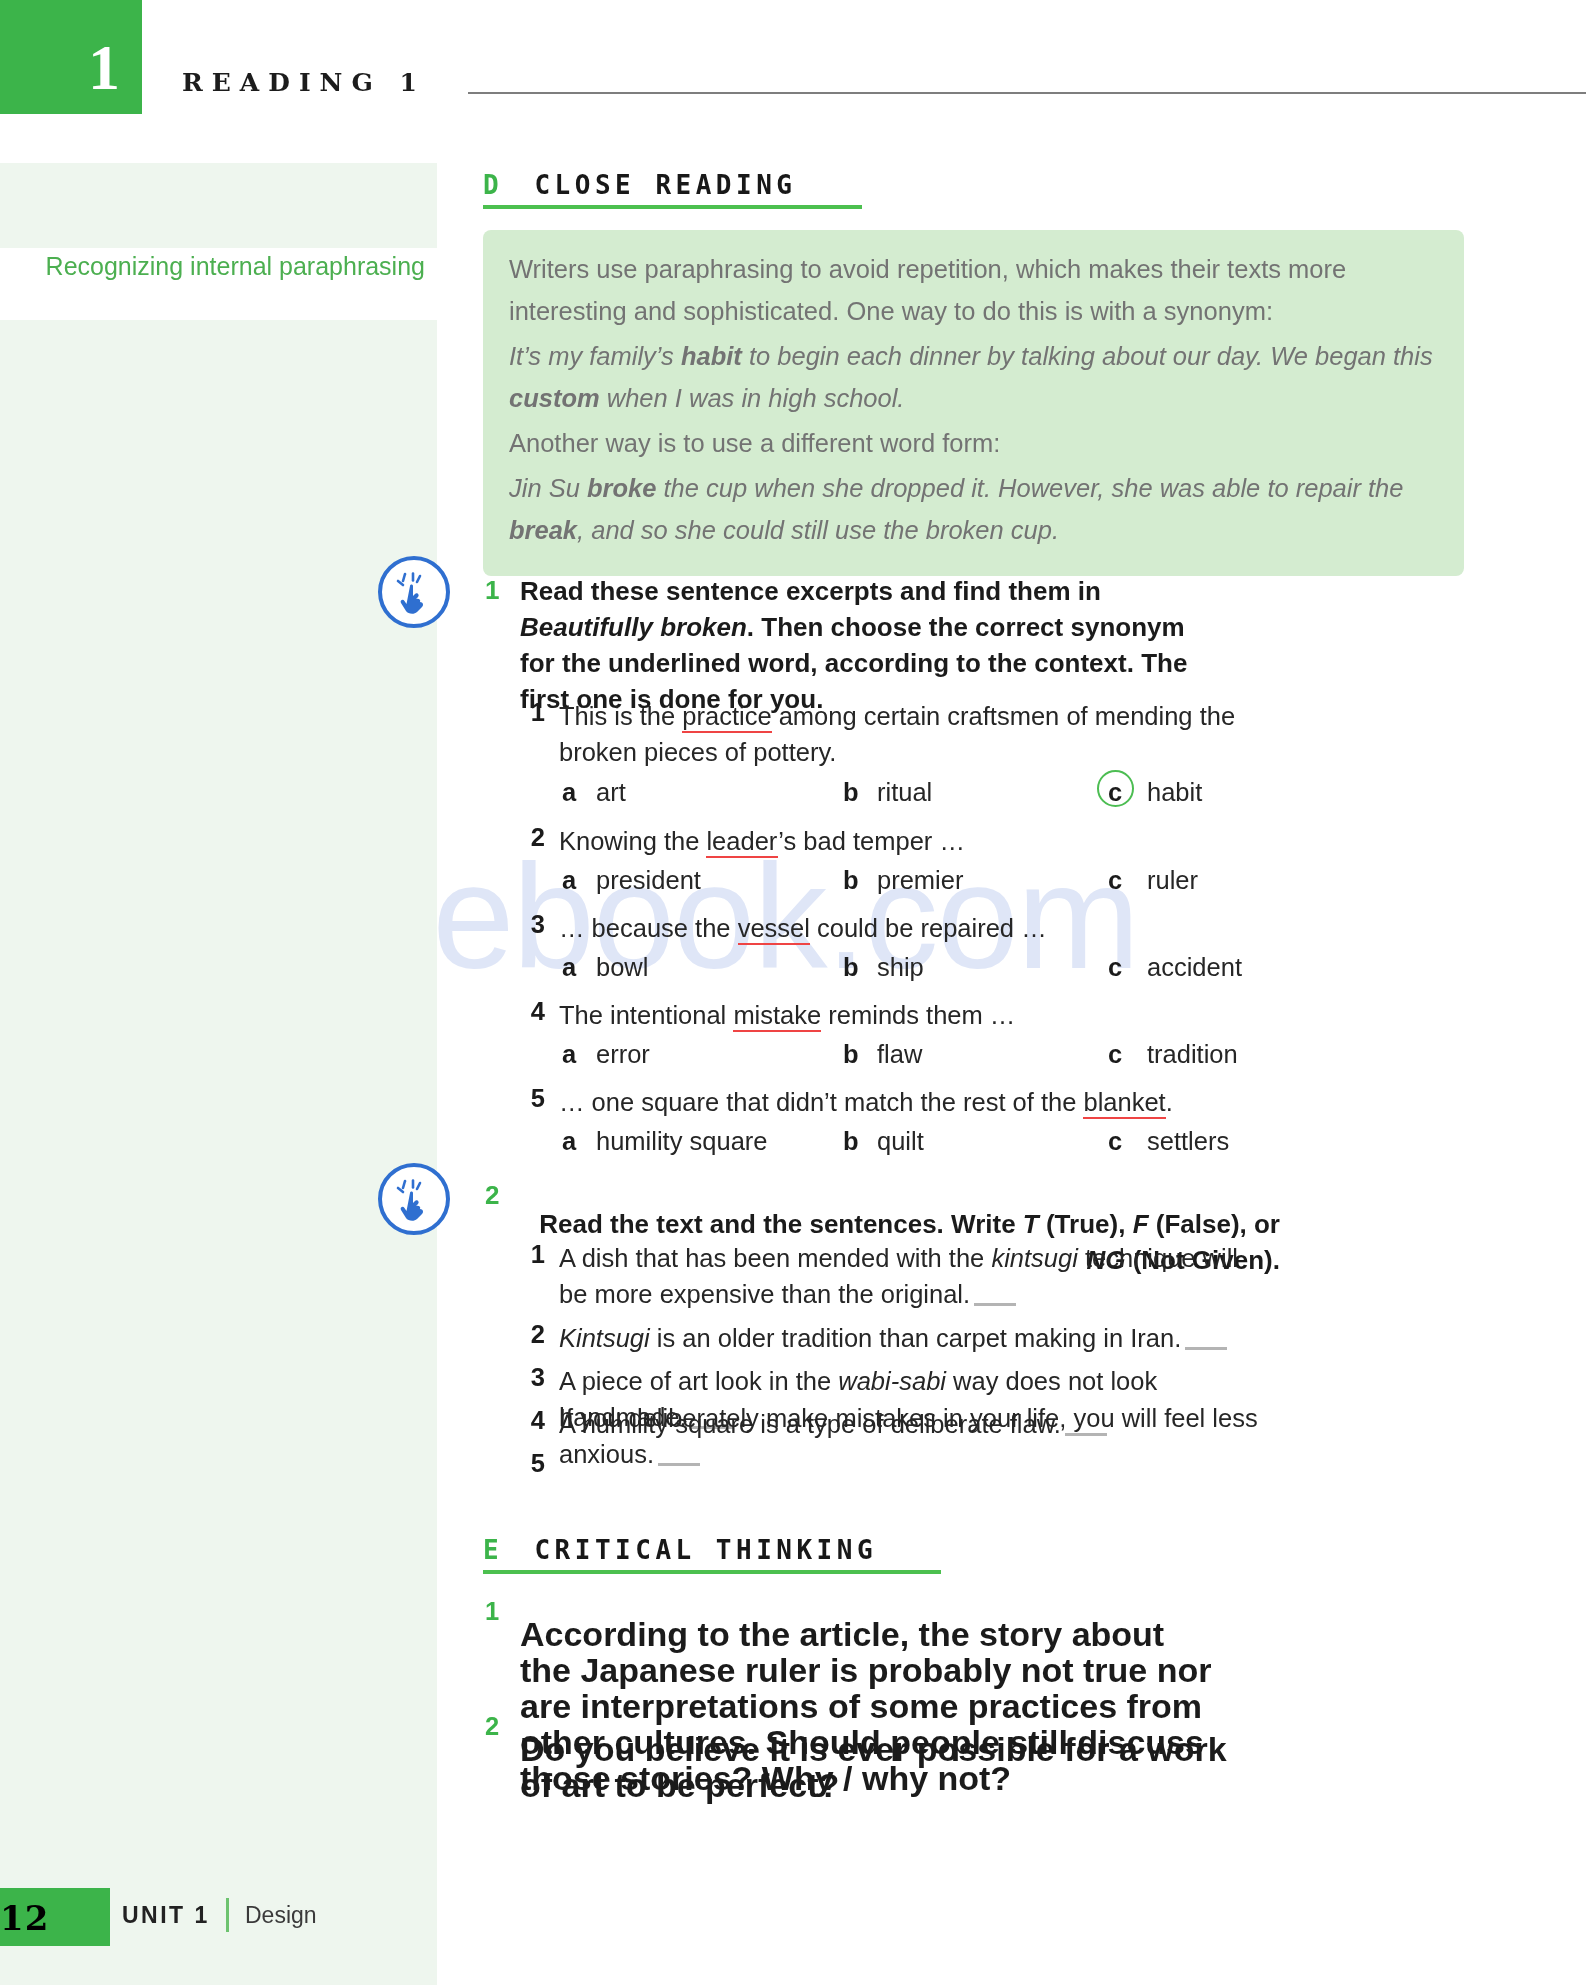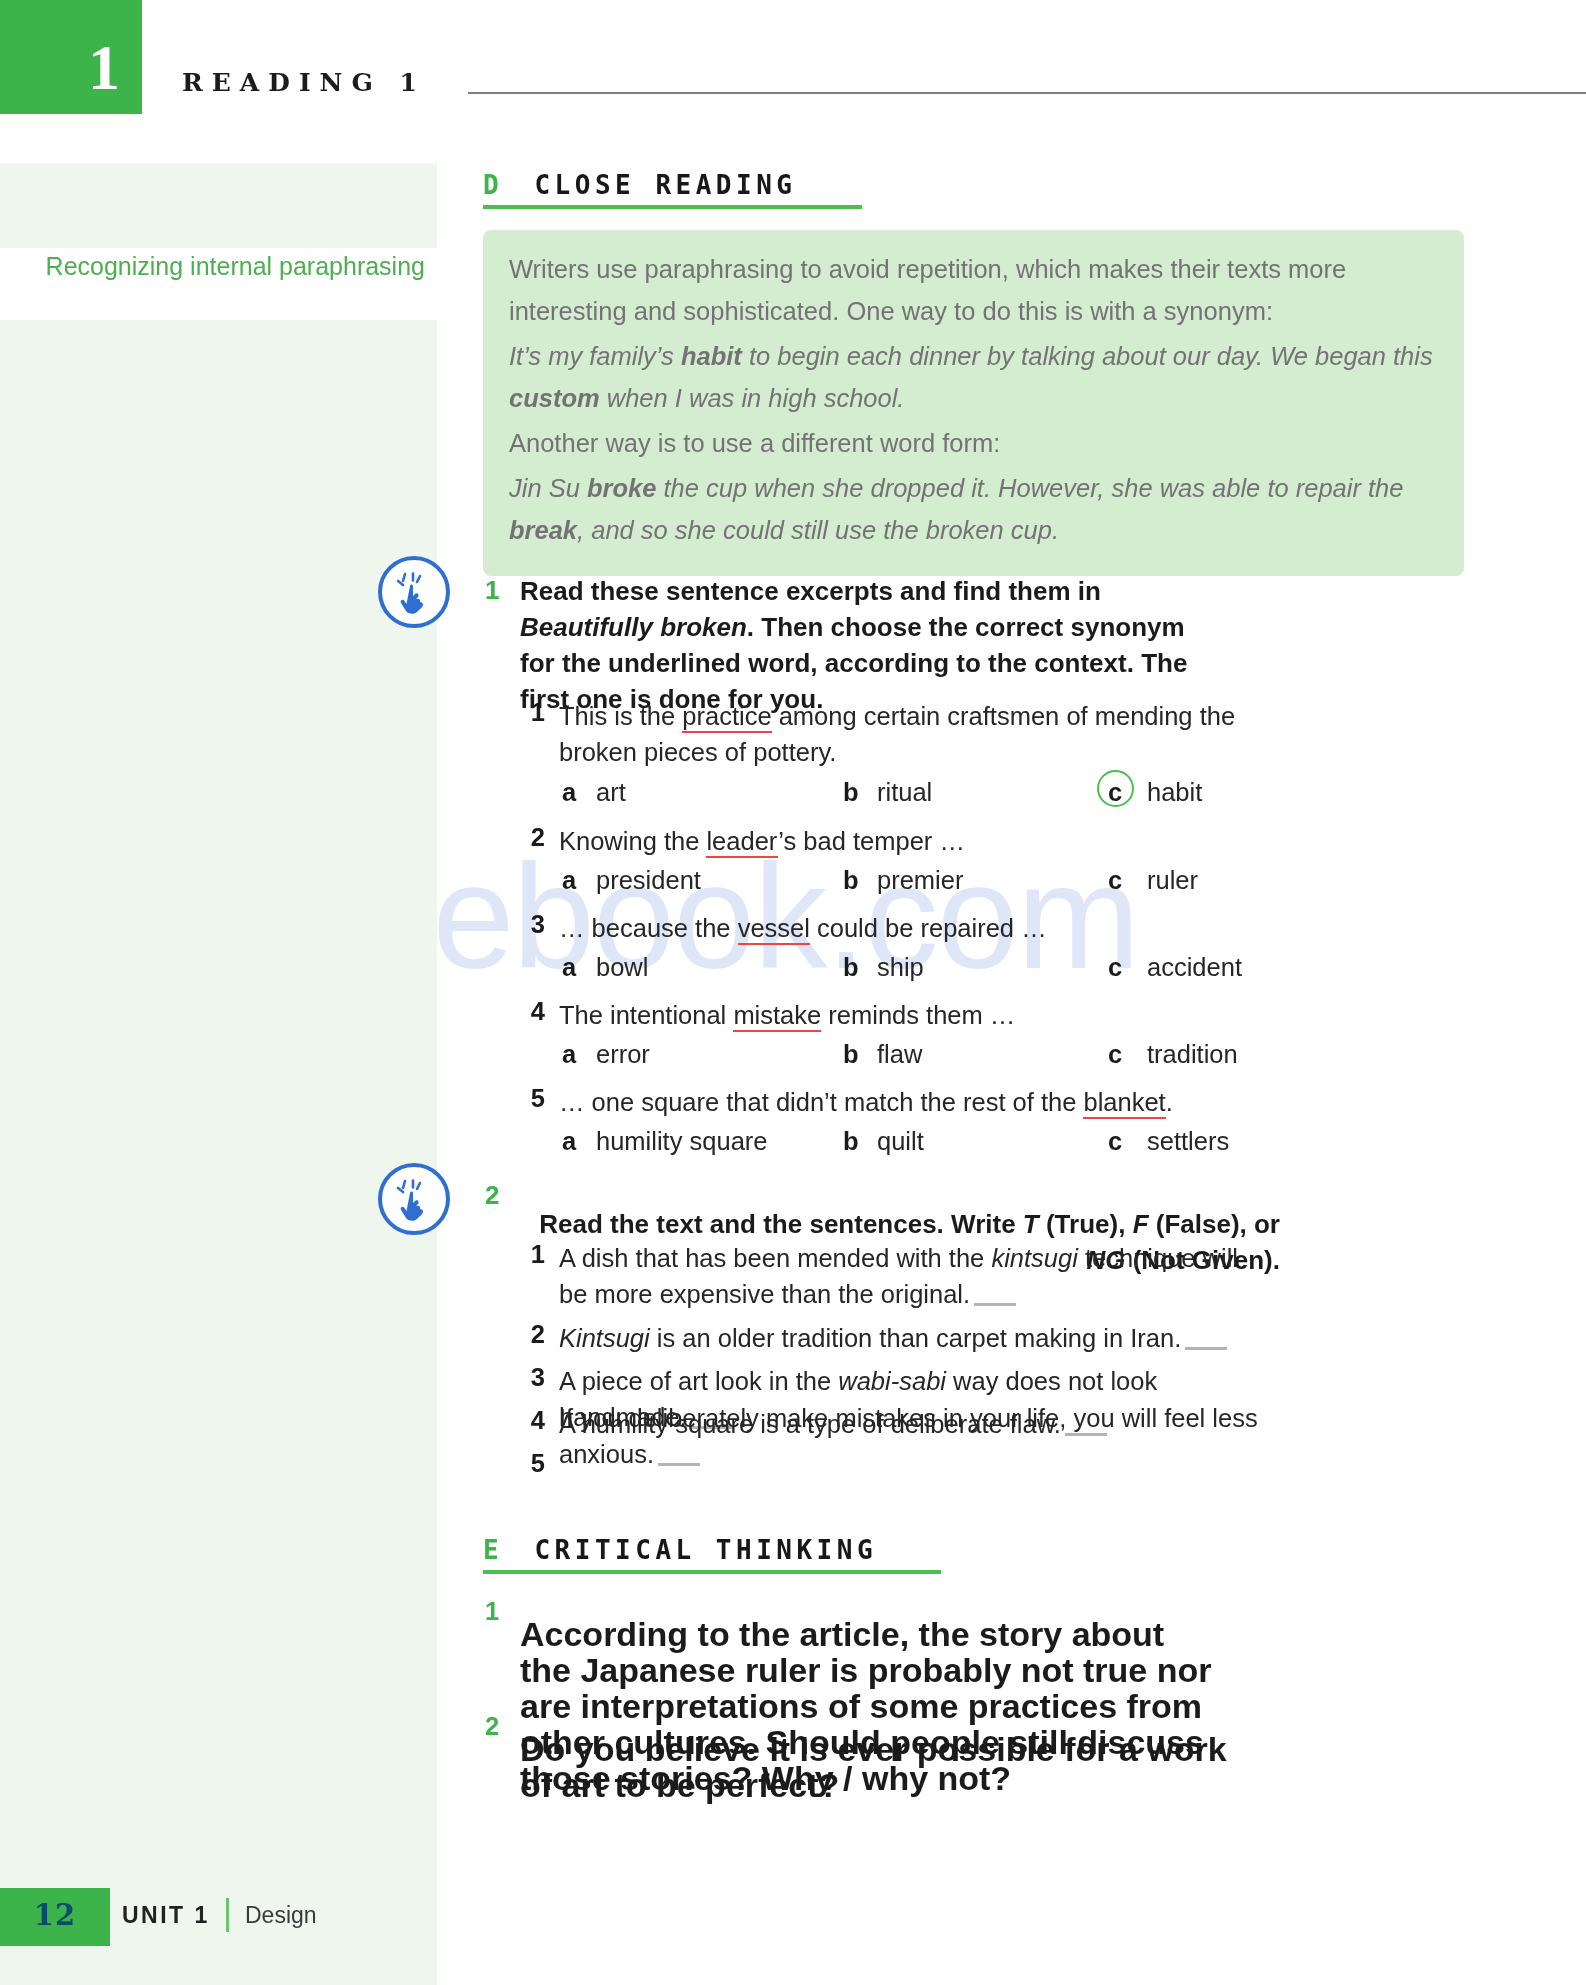--- a/index.html
+++ b/index.html
@@ -103,23 +103,23 @@
   #footer-badge {
     position: absolute;
     left: 0; top: 1888px;
     width: 110px; height: 58px;
     background: #3cb44a;
     z-index: 4;
   }
   #footer-badge span {
     position: absolute;
     left: 0; right: 0; top: 13px;
-    text-align: center;
-    color: #0c4a6e;
-    font-size: 29px;
+    text-align: left;
+    color: #000000;
+    font-size: 34px;
     font-weight: 700;
     font-family: "DejaVu Serif", serif;
     letter-spacing: 1px;
     line-height: 1;
   }
   #footer-unit {
     position: absolute;
     left: 122px; top: 1902px;
     font-size: 23px;
     font-weight: 700;

